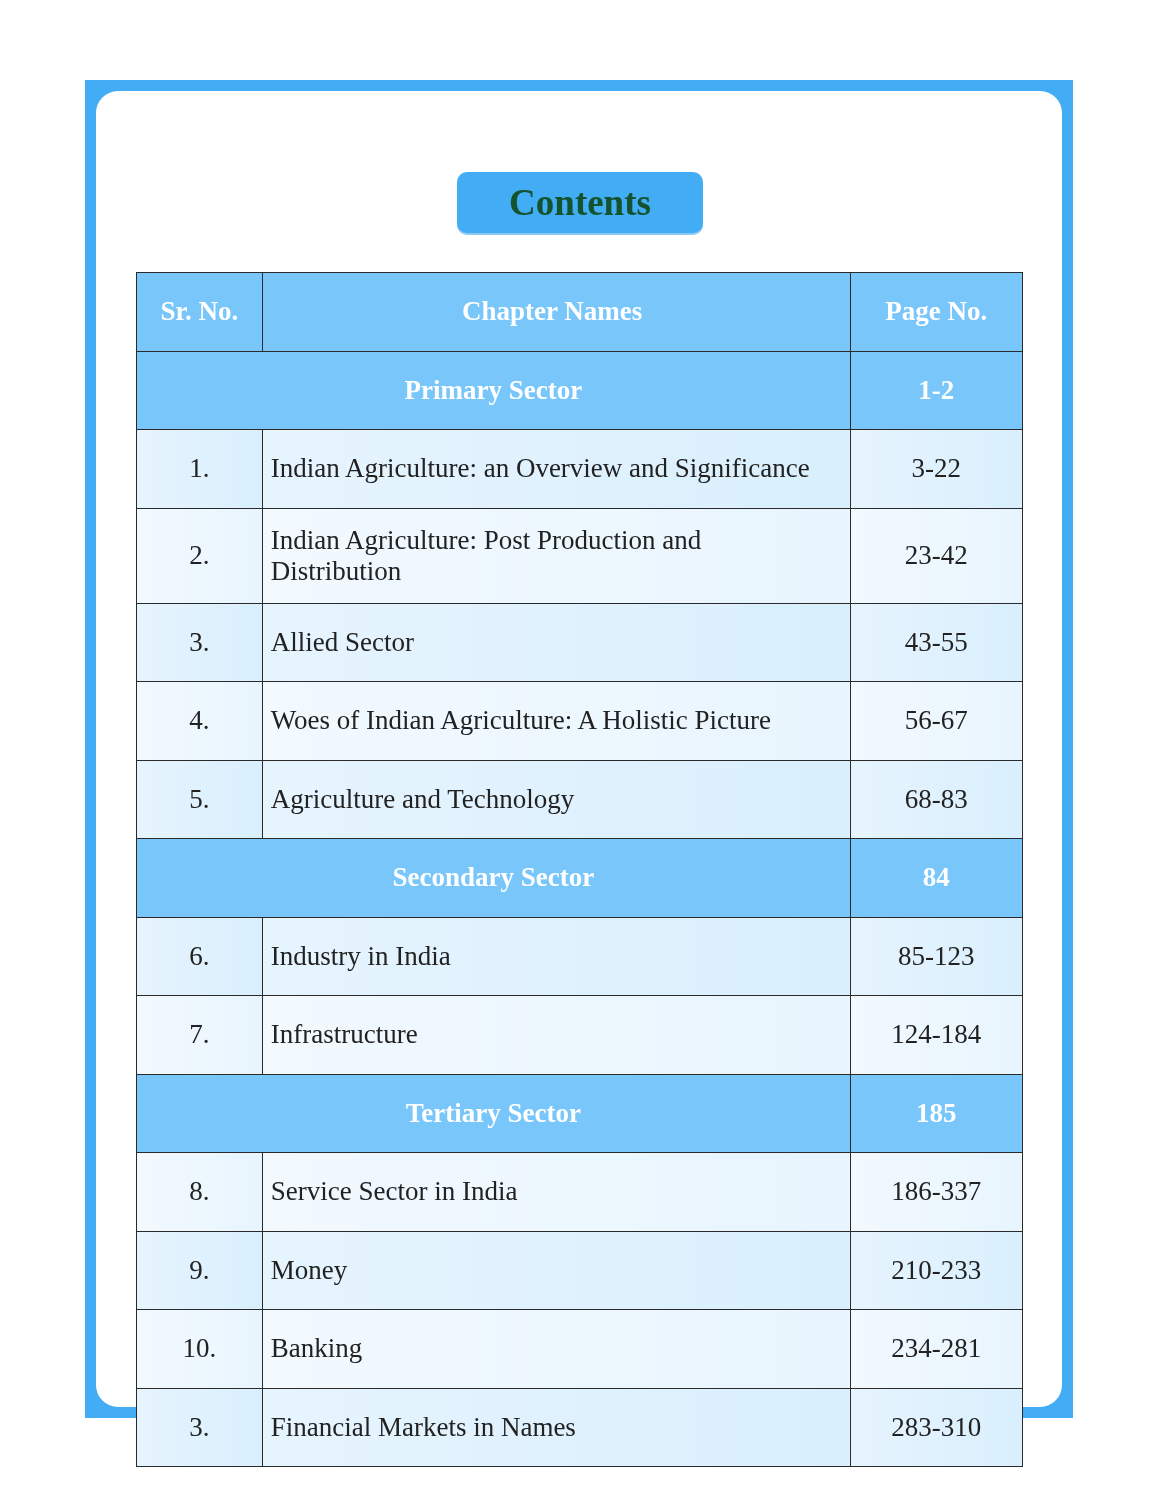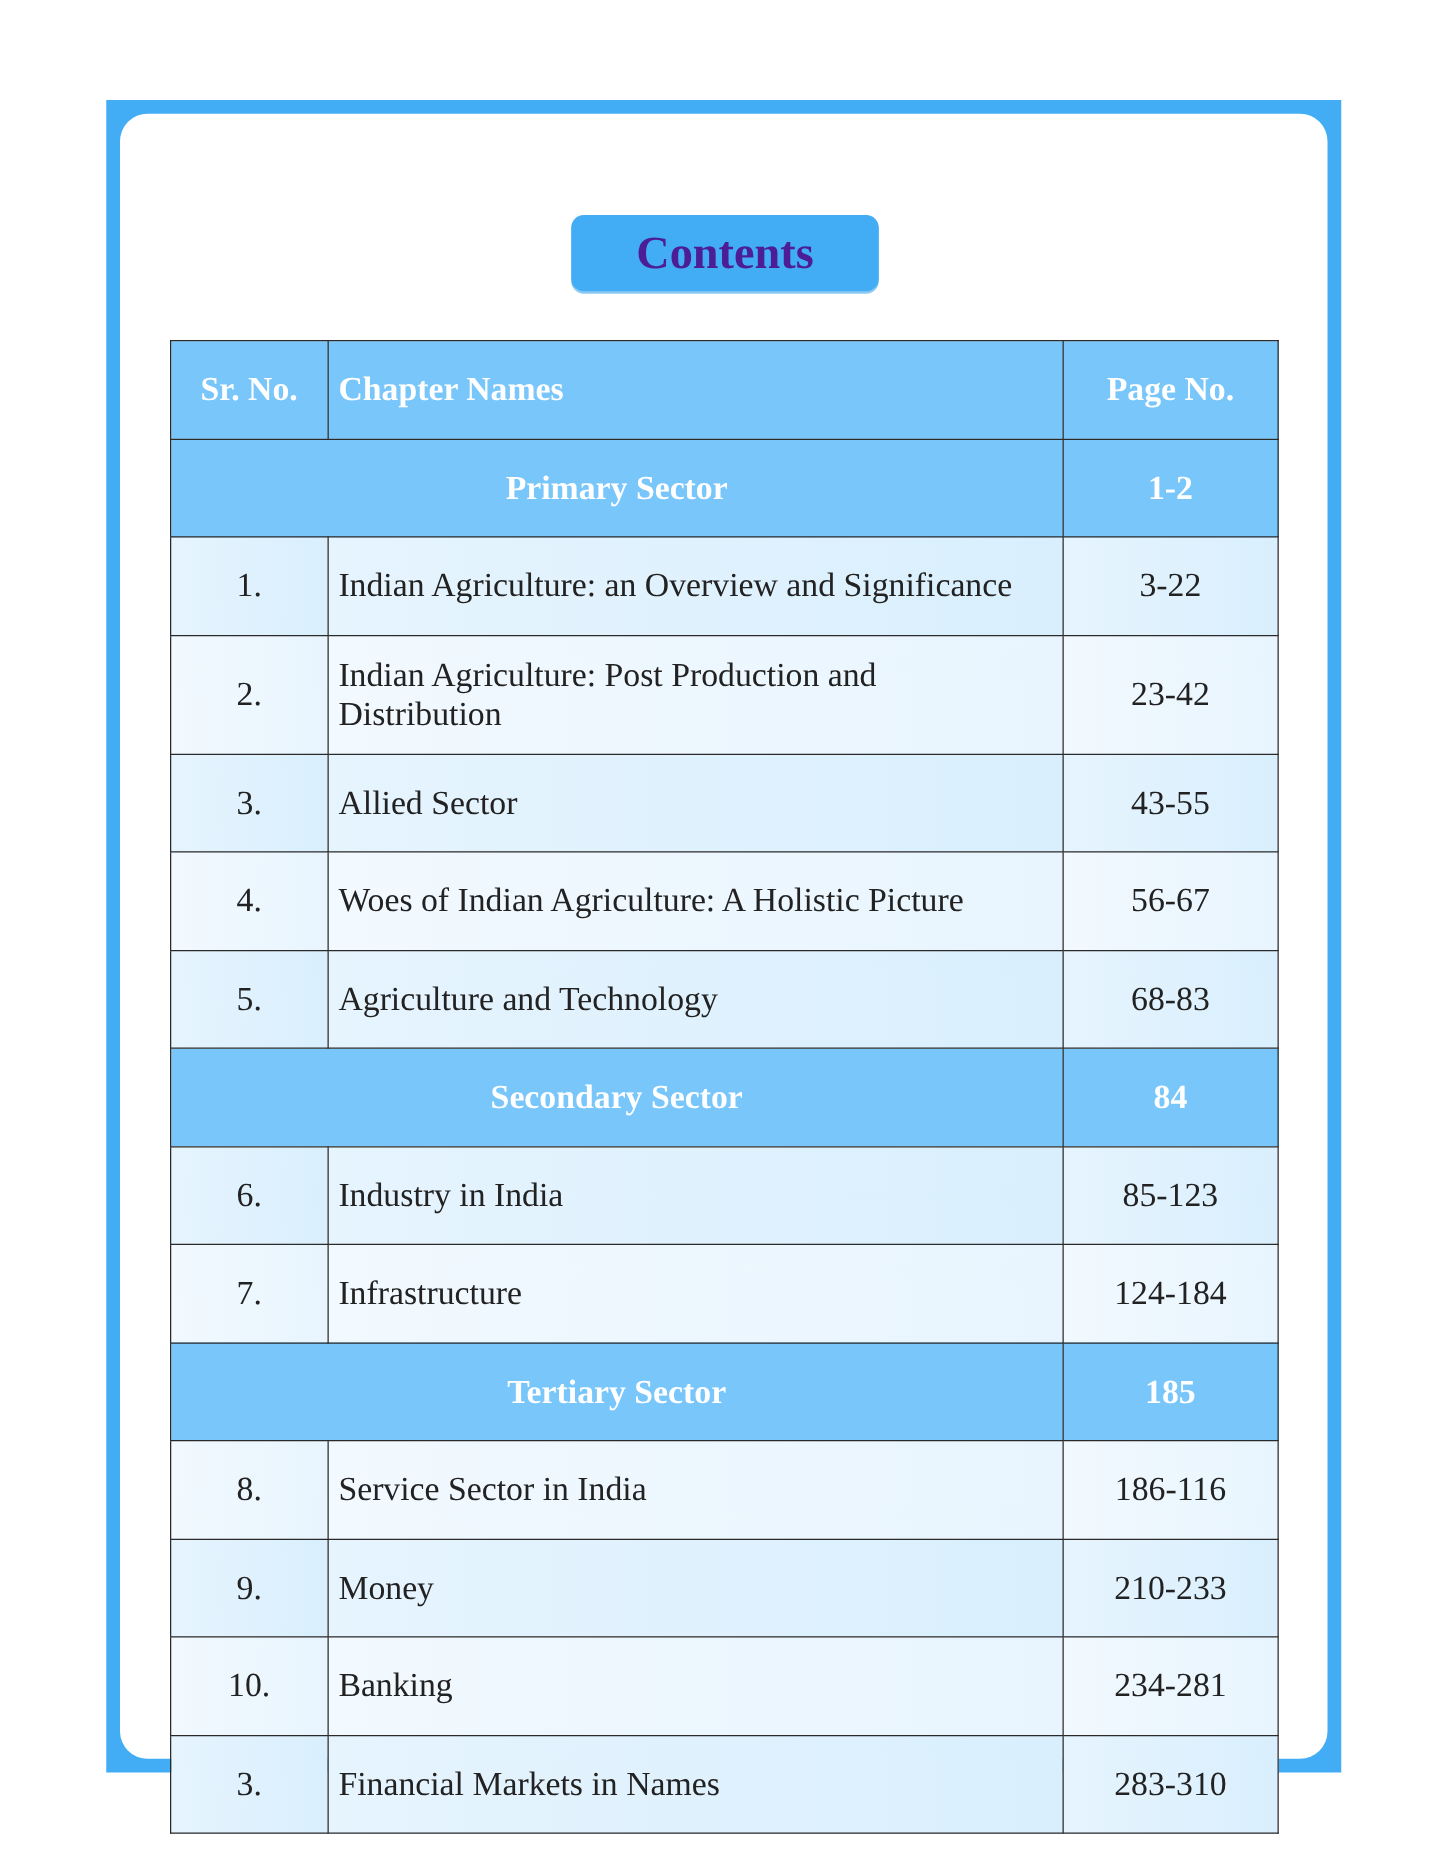--- a/index.html
+++ b/index.html
@@ -1,27 +1,27 @@
 <!DOCTYPE html>
 <html><head>
 <meta charset="utf-8">
 <style>
   html, body { margin:0; padding:0; background:#ffffff; }
   body { width:1159px; height:1500px; position:relative; overflow:hidden; font-family:"Liberation Serif", serif; }
   .frame { position:absolute; left:85px; top:80px; width:988px; height:1338px; background:#42adf5; }
   .inner { position:absolute; left:11px; top:11px; width:966px; height:1316px; background:#ffffff; border-radius:22px; }
   .title-badge { position:absolute; left:457px; top:172px; width:246px; height:61px; background:#42adf5; border-radius:10px; box-shadow:0 2px 0 #8cc9f2;
-    color:#4c1d95; font-weight:bold; font-size:37px; display:flex; align-items:center; justify-content:center; }
+    color:#14532d; font-weight:bold; font-size:37px; display:flex; align-items:center; justify-content:center; }
   table { position:absolute; left:136px; top:272px; width:887px; border-collapse:collapse; }
   td, th { border:1.5px solid #2a2a2a; height:45.5px; padding:16px; font-size:27px; color:#222; }
   th { background:#79c6fb; color:#fff; font-weight:bold; font-size:27px; }
   .c1 { width:102px; text-align:center; }
   .c2 { width:636px; text-align:left; padding-left:8px; }
   .c3 { width:154px; text-align:center; }
-  th.c2 { text-align:left; }
+  th.c2 { text-align:center; }
   tr.sec td { background:#79c6fb; color:#fff; font-weight:bold; text-align:center; }
   tr.sec td.secname { border-right:1.5px solid #2a2a2a; }
   tr.row td { background:linear-gradient(90deg,#e6f4fe,#d9effd); }
   tr.row.alt td { background:linear-gradient(90deg,#f2f9ff,#e8f5fe); }
 </style>
 </head>
 <body>
 
 <div class="frame">
   <div class="inner"></div>
@@ -82,21 +82,21 @@
     <td class="c3">124-184</td>
   </tr>
 
   <tr class="sec">
     <td colspan="2" class="secname">Tertiary Sector</td>
     <td class="c3">185</td>
   </tr>
   <tr class="row alt">
     <td class="c1">8.</td>
     <td class="c2">Service Sector in India</td>
-    <td class="c3">186-116</td>
+    <td class="c3">186-337</td>
   </tr>
   <tr class="row">
     <td class="c1">9.</td>
     <td class="c2">Money</td>
     <td class="c3">210-233</td>
   </tr>
   <tr class="row alt">
     <td class="c1">10.</td>
     <td class="c2">Banking</td>
     <td class="c3">234-281</td>

